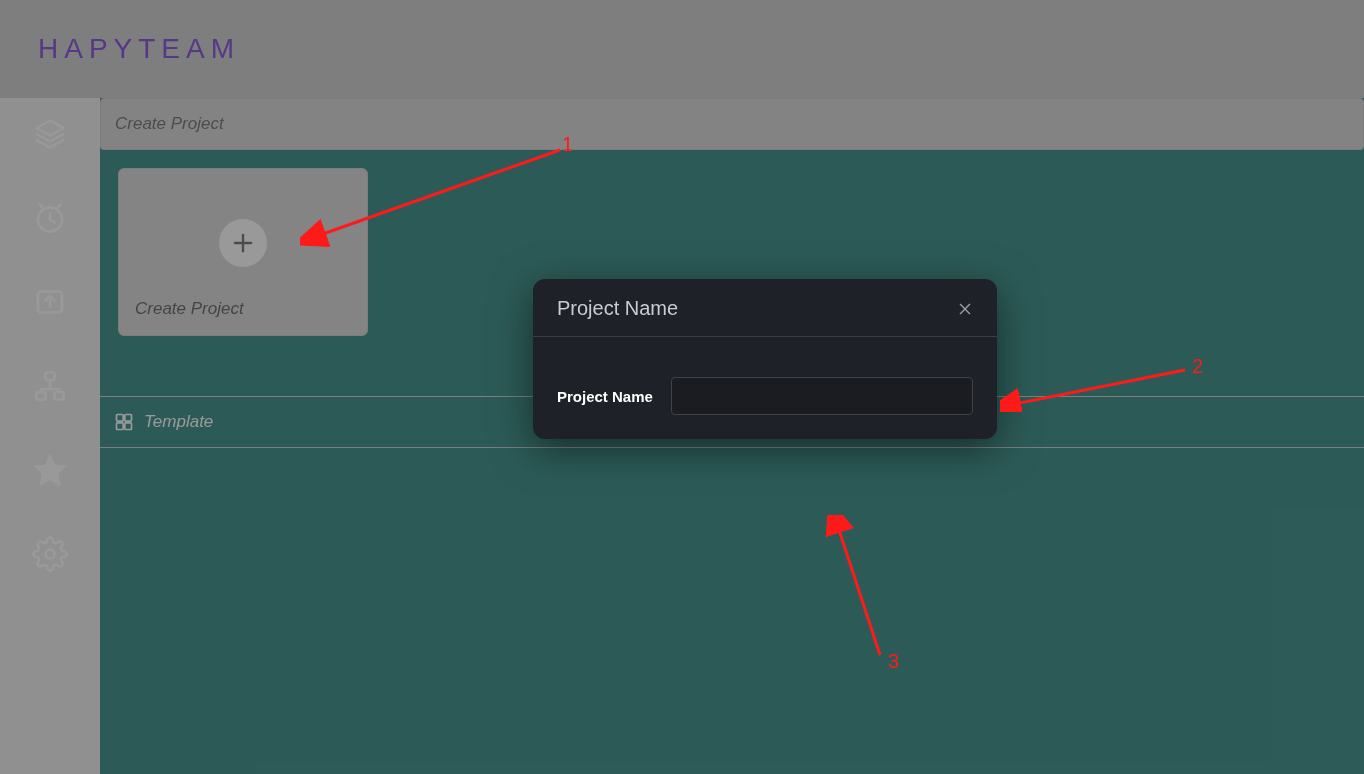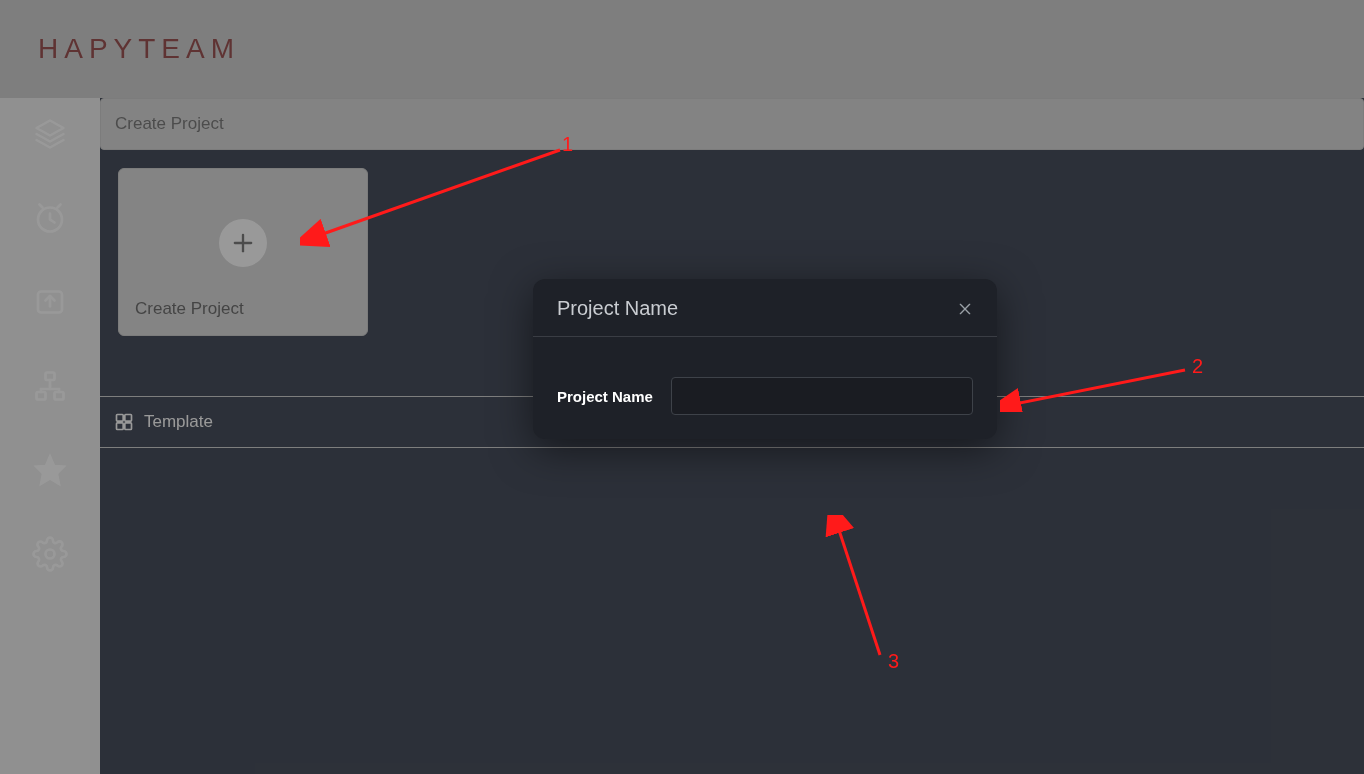--- a/index.html
+++ b/index.html
@@ -16,21 +16,21 @@
   .header {
     position: absolute;
     top: 0; left: 0; right: 0;
     height: 98px;
     background: #c3c3c3;
     display: flex;
     align-items: center;
     padding-left: 38px;
   }
   .brand {
-    color: #7f1d1d;
+    color: #6d28d9;
     font-size: 28px;
     letter-spacing: 6px;
     font-weight: 400;
   }
 
   
   .sidebar {
     position: absolute;
     top: 98px; left: 0;
     width: 100px;
@@ -50,21 +50,22 @@
     justify-content: center;
     color: #ffffff;
     cursor: pointer;
   }
   .sidebar-item svg { width: 36px; height: 36px; }
 
   
   .main {
     position: absolute;
     top: 98px; left: 100px; right: 0; bottom: 0;
-    background: #0f172a;
+    background: #0f766e;
+    font-style: italic;
   }
   .section-header {
     height: 52px;
     background: #cfcfcf;
     display: flex;
     align-items: center;
     padding-left: 14px;
     border: 1px solid #bfbfbf;
     border-radius: 4px;
     margin: 0 0 18px 0;

